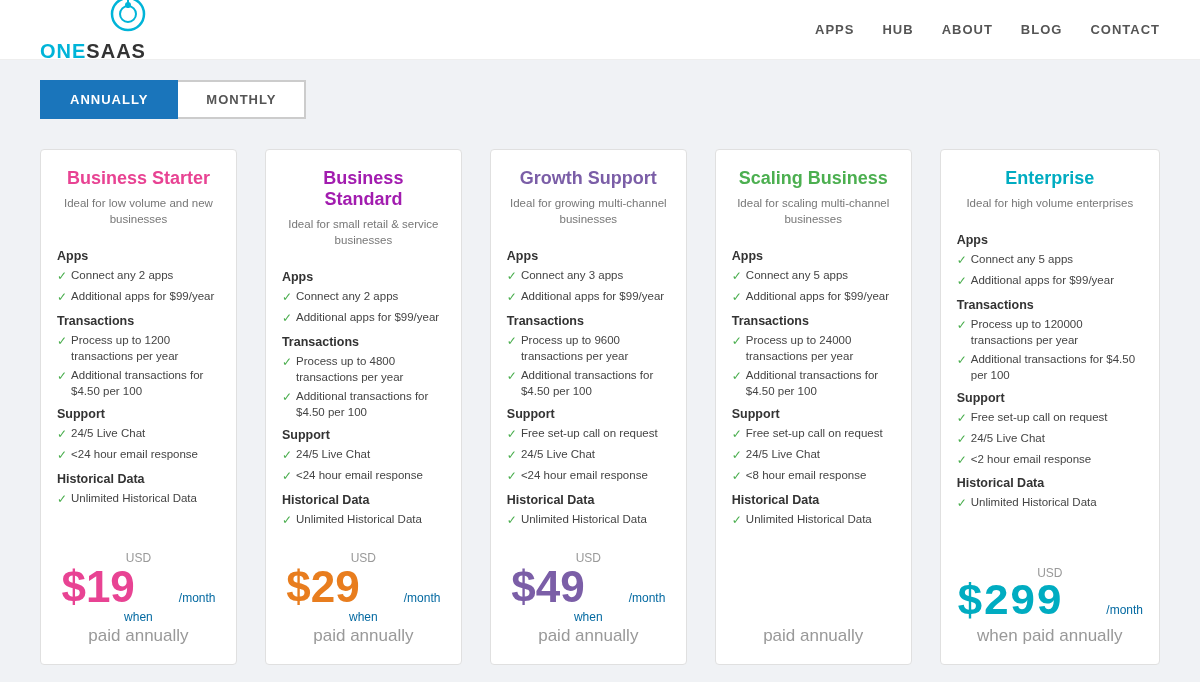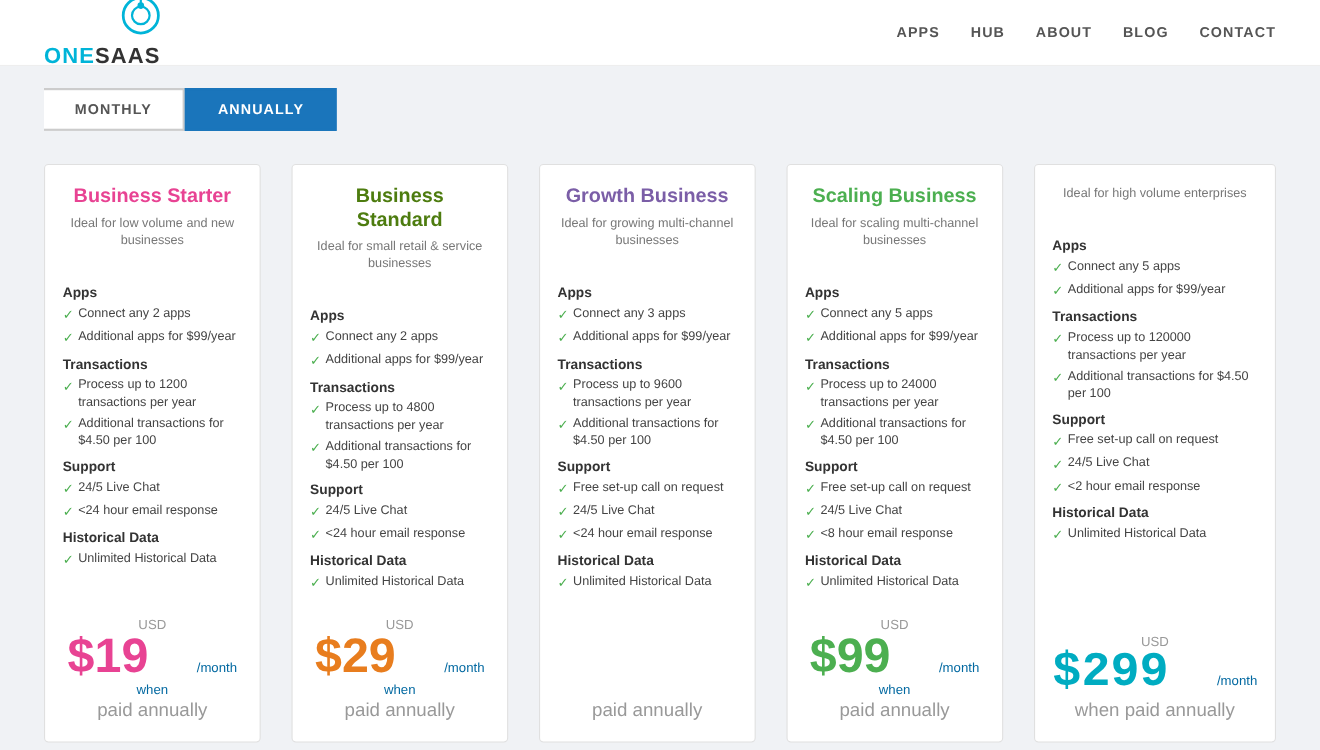--- a/index.html
+++ b/index.html
@@ -96,21 +96,21 @@
     .plan-title {
       font-size: 18px;
       font-weight: bold;
       text-align: center;
       margin-bottom: 6px;
     }
     .plan-subtitle {
       font-size: 11.5px;
       color: #777;
       text-align: center;
-      margin-bottom: 24px;
+      margin-bottom: 14px;
       line-height: 1.4;
     }
     .plan-body {
       flex: 1;
     }
     .section-label {
       font-weight: bold;
       font-size: 12.5px;
       margin: 8px 0 4px;
       color: #333;
@@ -150,21 +150,21 @@
       margin-left: 44px;
     }
     .price-note {
       font-size: 17px;
       color: #999;
       margin-top: 2px;
     }
 
     
     .starter .plan-title { color: #e84393; }
-    .standard .plan-title { color: #4d7c0f; }
+    .standard .plan-title { color: #a21caf; }
     .growth .plan-title { color: #7b5ea7; }
     .scaling .plan-title { color: #4caf50; }
     .enterprise .plan-title { color: #00acc1; }
 
     .starter .price-amount { color: #e84393; }
     .standard .price-amount { color: #e87d1e; }
     .growth .price-amount { color: #7b5ea7; }
     .scaling .price-amount { color: #4caf50; }
     .enterprise .price-amount { color: #00acc1; font-family: Liberation Mono, monospace; }
   </style>
@@ -187,22 +187,22 @@
     <a href="#">APPS</a>
     <a href="#">HUB</a>
     <a href="#">ABOUT</a>
     <a href="#">BLOG</a>
     <a href="#">CONTACT</a>
   </nav>
 </header>
 
 <div class="toggle-section">
   <div class="toggle-buttons">
+    <button class="toggle-btn active">ANNUALLY</button>
     <button class="toggle-btn">MONTHLY</button>
-    <button class="toggle-btn active">ANNUALLY</button>
   </div>
 </div>
 
 <div class="pricing-section">
   <div class="pricing-grid" id="pricing-grid">
   <div class="plan-card starter">
     <div class="plan-title">Business Starter</div>
     <div class="plan-subtitle">Ideal for low volume and new businesses</div>
     <div class="plan-body">
       <div class="section-label">Apps</div>
@@ -305,21 +305,21 @@
 
     </div>
     <div class="price-section">
       <div>
         <span class="price-usd">USD </span><span class="price-amount">$29</span><span class="price-per">/month when</span>
       </div>
       <div class="price-note">paid annually</div>
     </div>
   </div>
       <div class="plan-card growth">
-    <div class="plan-title">Growth Business</div>
+    <div class="plan-title">Growth Support</div>
     <div class="plan-subtitle">Ideal for growing multi-channel businesses</div>
     <div class="plan-body">
       <div class="section-label">Apps</div>
 
     <div class="feature-item">
       <span class="check">✓</span>
       <span>Connect any 3 apps</span>
     </div>
 
     <div class="feature-item">
@@ -358,20 +358,23 @@
 
       <div class="section-label">Historical Data</div>
 
     <div class="feature-item">
       <span class="check">✓</span>
       <span>Unlimited Historical Data</span>
     </div>
 
     </div>
     <div class="price-section">
+      <div>
+        <span class="price-usd">USD </span><span class="price-amount">$49</span><span class="price-per">/month when</span>
+      </div>
       <div class="price-note">paid annually</div>
     </div>
   </div>
       <div class="plan-card scaling">
     <div class="plan-title">Scaling Business</div>
     <div class="plan-subtitle">Ideal for scaling multi-channel businesses</div>
     <div class="plan-body">
       <div class="section-label">Apps</div>
 
     <div class="feature-item">
@@ -415,27 +418,25 @@
 
       <div class="section-label">Historical Data</div>
 
     <div class="feature-item">
       <span class="check">✓</span>
       <span>Unlimited Historical Data</span>
     </div>
 
     </div>
     <div class="price-section">
-      <div>
-        <span class="price-usd">USD </span><span class="price-amount">$99</span><span class="price-per">/month when</span>
-      </div>
       <div class="price-note">paid annually</div>
     </div>
   </div>
       <div class="plan-card enterprise">
+    <div class="plan-title">Enterprise</div>
     <div class="plan-subtitle">Ideal for high volume enterprises</div>
     <div class="plan-body">
       <div class="section-label">Apps</div>
 
     <div class="feature-item">
       <span class="check">✓</span>
       <span>Connect any 5 apps</span>
     </div>
 
     <div class="feature-item">

